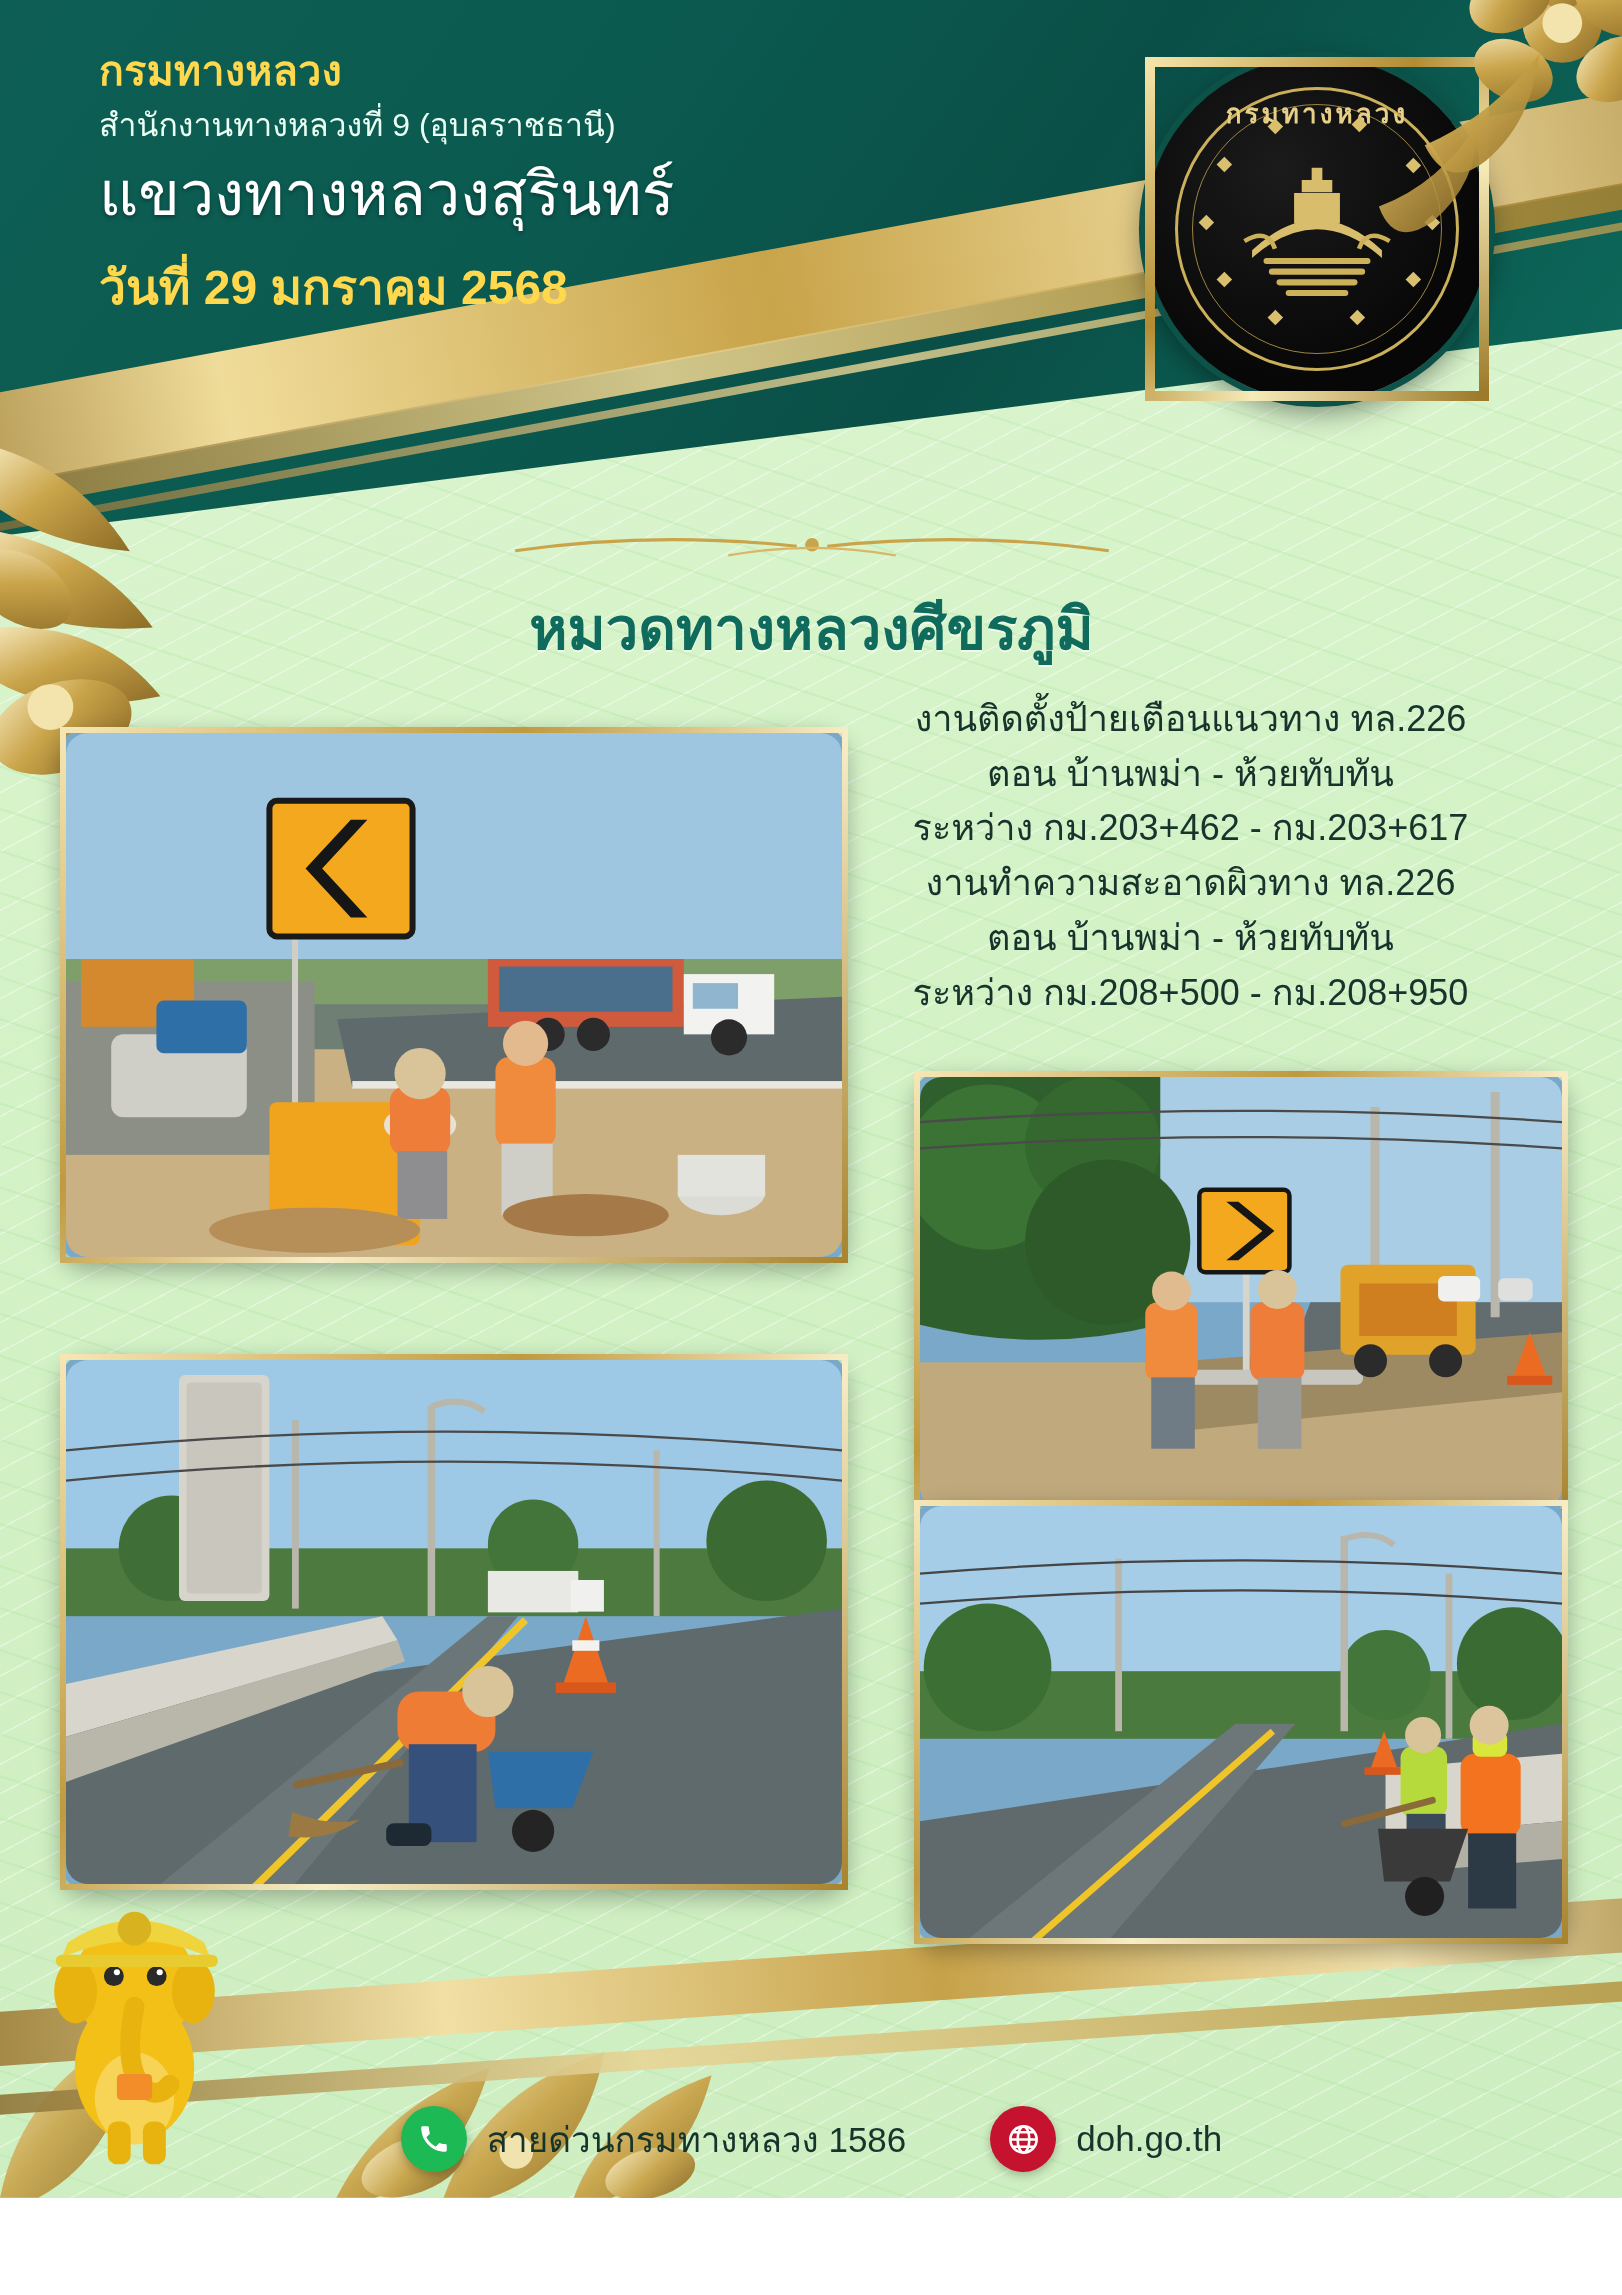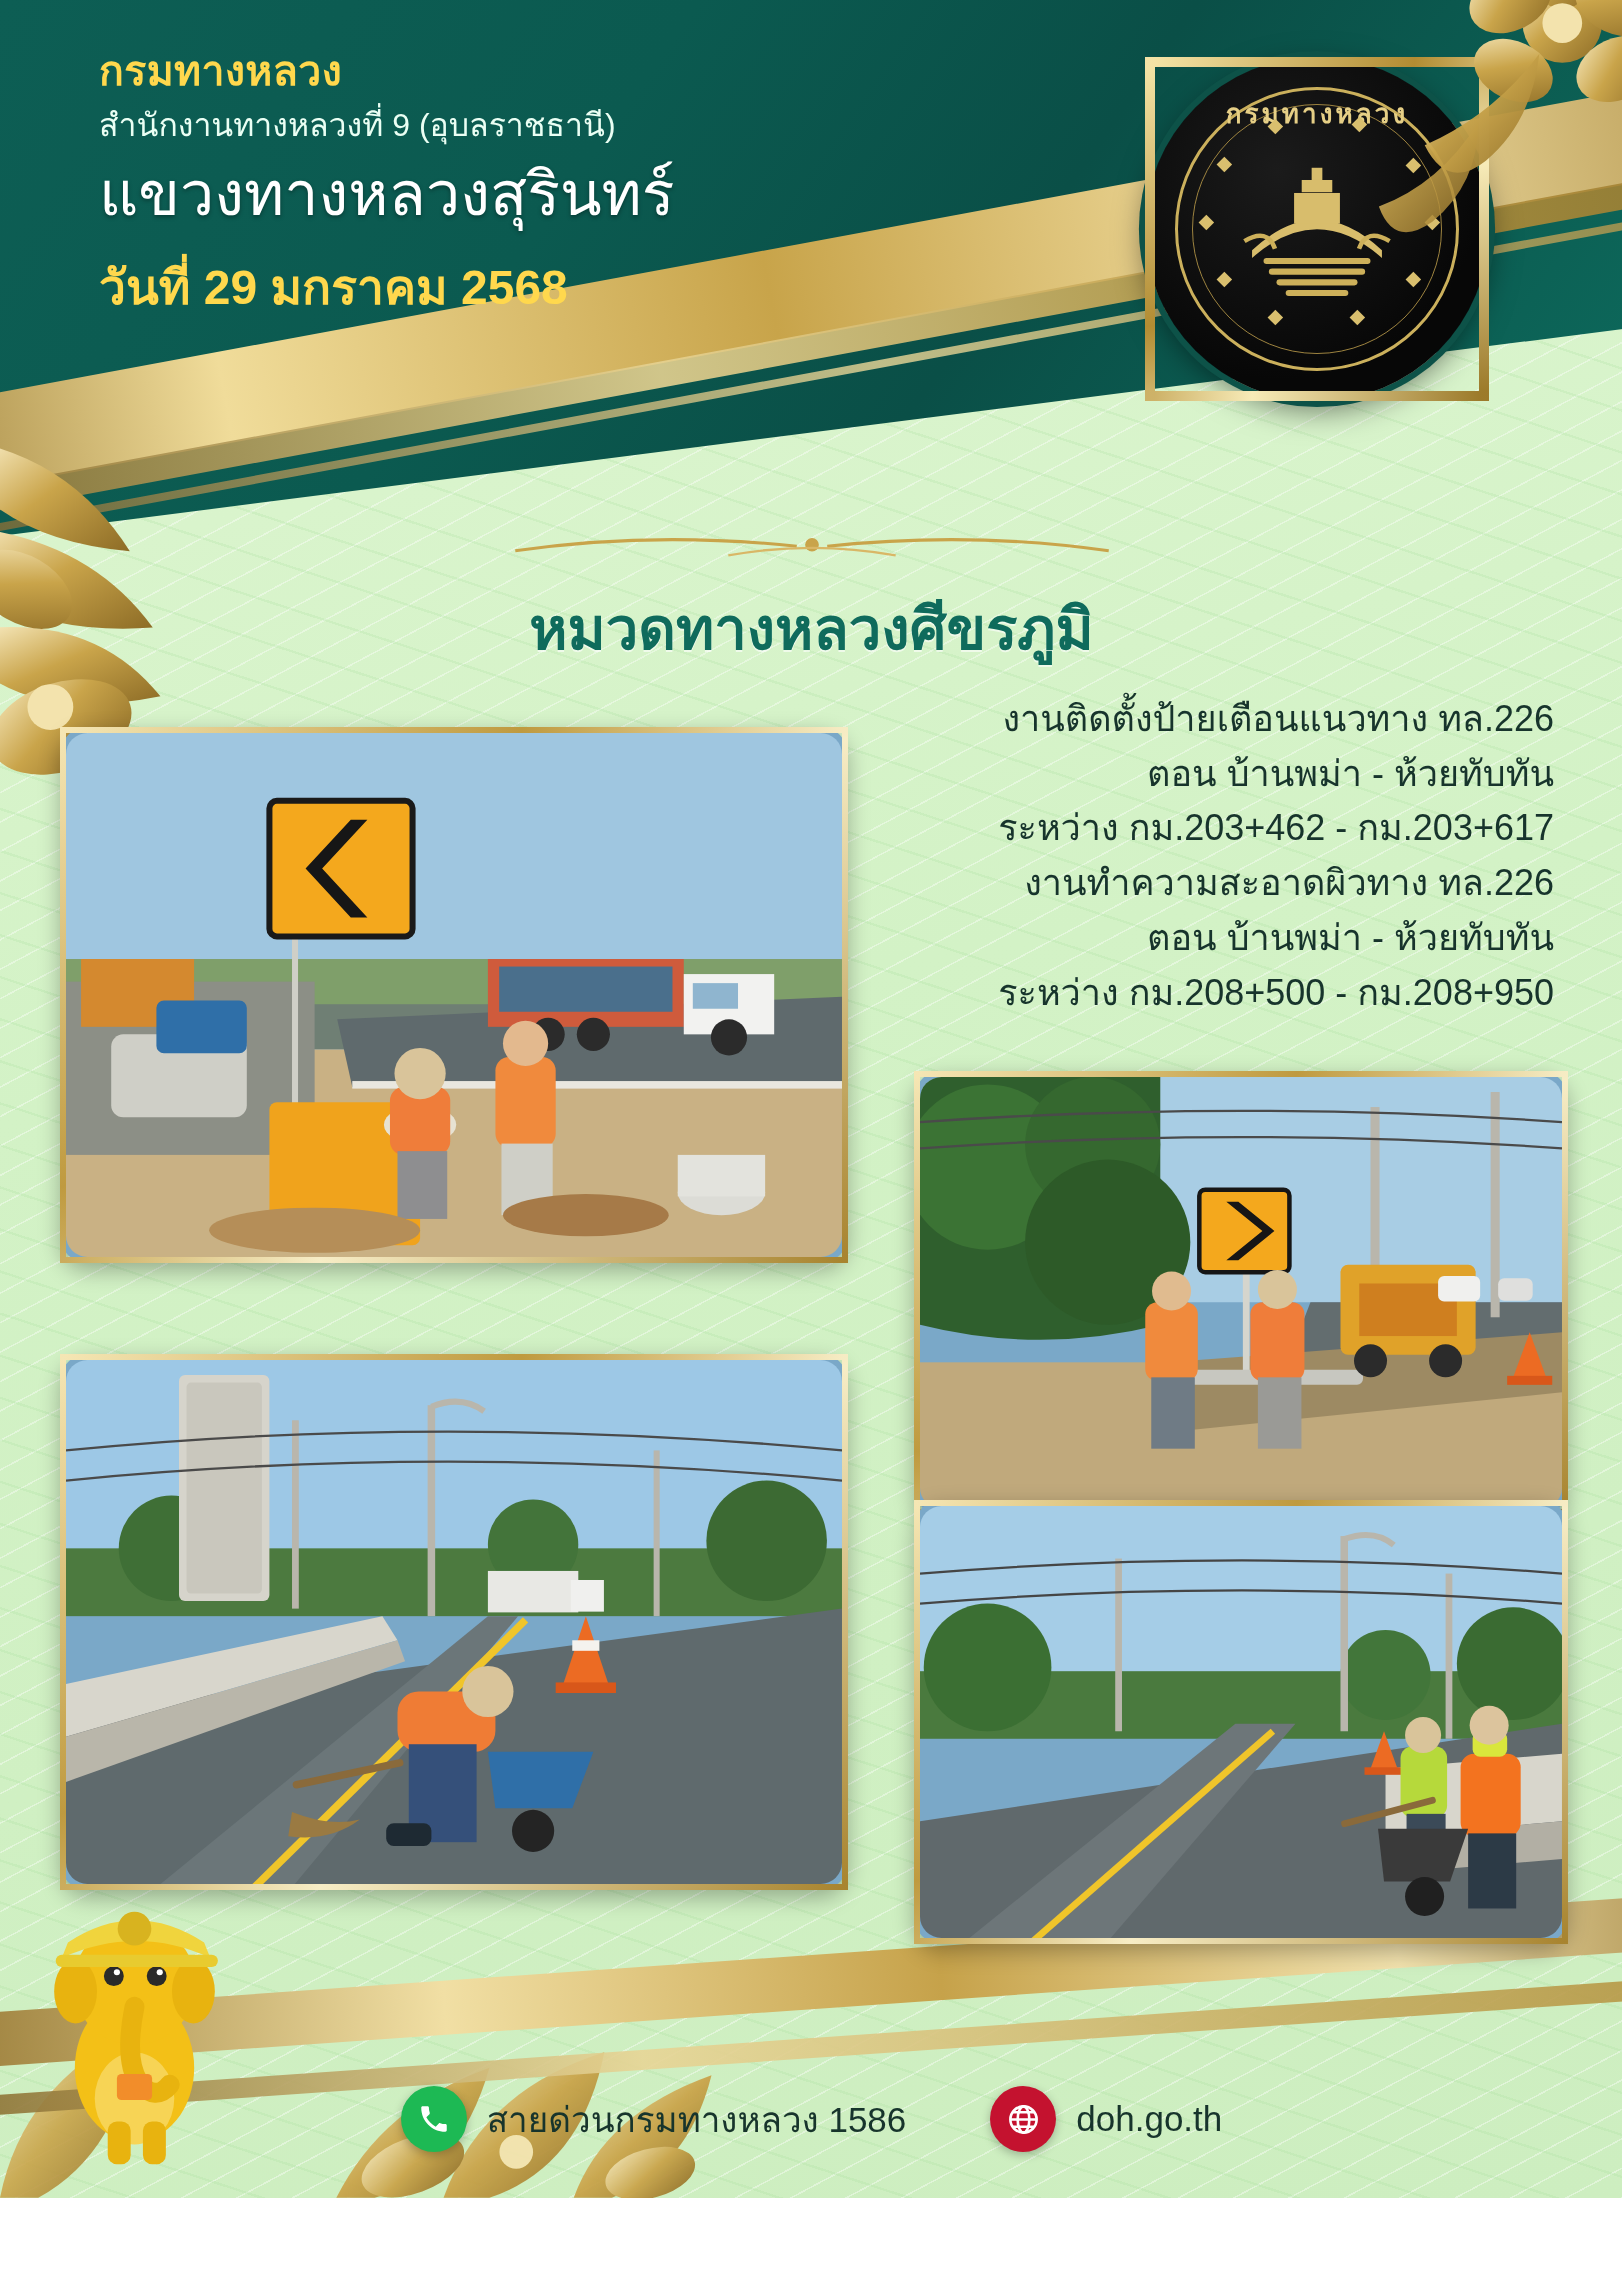--- a/index.html
+++ b/index.html
@@ -199,21 +199,21 @@
     transform: translateX(-50%);
     width: 627px; height: 35px;
     z-index: 6;
   }
 
   
   .detail-text {
     position: absolute;
     right: 69px; top: 692px;
     width: 727px;
-    text-align: right;
+    text-align: center;
     color: #17342c;
     font-size: 36px;
     line-height: 1.52;
     z-index: 6;
   }
   .detail-text div { white-space: nowrap; }
 
   
   .photo {
     position: absolute;
@@ -249,21 +249,21 @@
   .bottom-band2 {
     position: absolute;
     left: -153px; bottom: 142px;
     width: 1989px; height: 20px;
     background: linear-gradient(90deg,#7b5f22,#e7d596 40%,#ad8b35);
     transform: rotate(-4deg);
     opacity: .9;
   }
   .contact-row {
     position: absolute;
-    left: 0; bottom: 46px;
+    left: 0; bottom: 26px;
     width: 1623px;
     display: flex;
     justify-content: center;
     align-items: flex-end;
     gap: 84px;
     z-index: 8;
   }
   .contact-item {
     display: flex;
     align-items: center;

